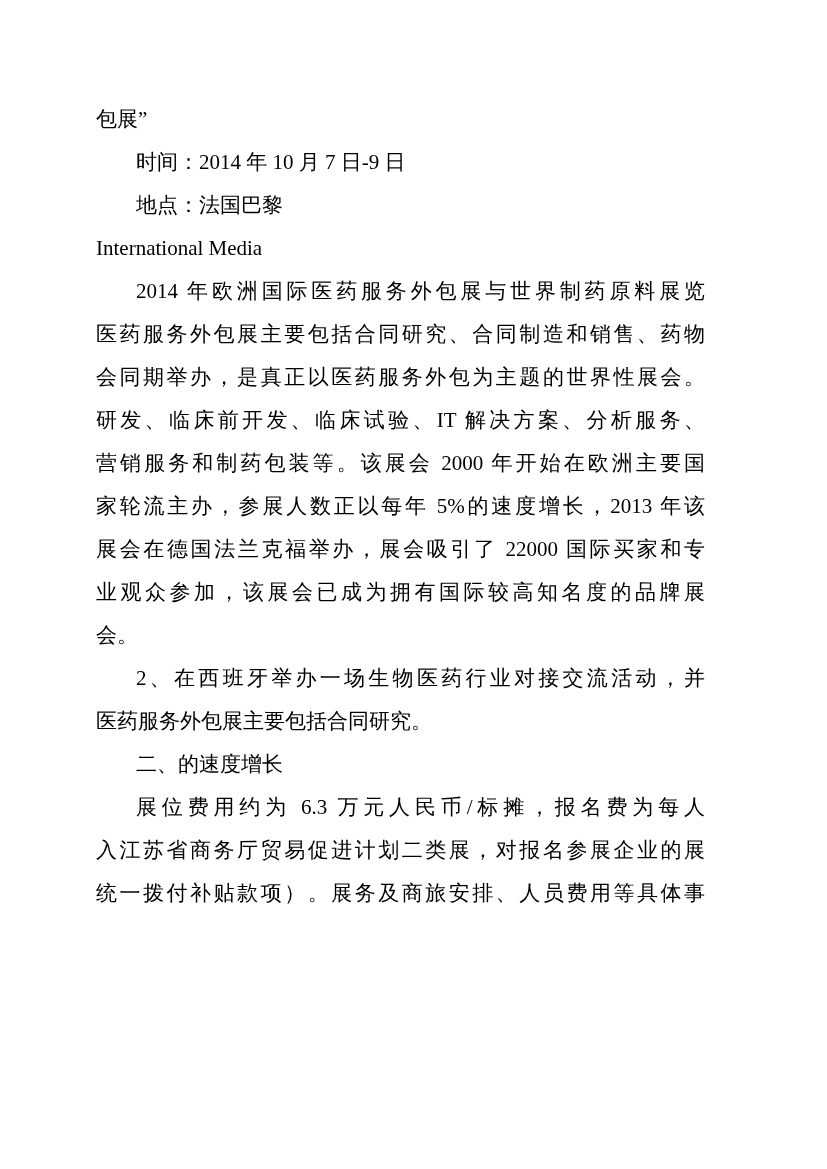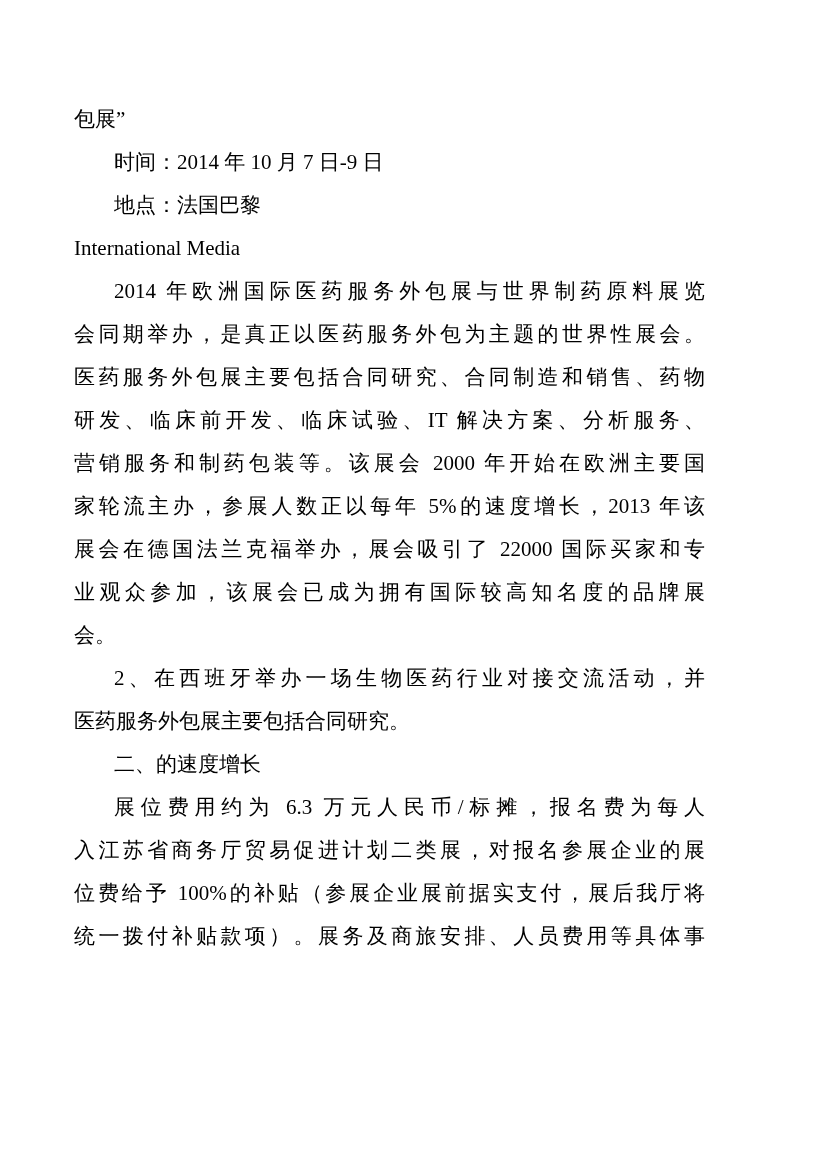--- a/index.html
+++ b/index.html
@@ -6,21 +6,21 @@
     margin: 0;
     padding: 0;
     background: #ffffff;
   }
   .page {
     position: relative;
     width: 827px;
     height: 1169px;
     box-sizing: border-box;
     background: #ffffff;
-    padding: 98px 122px 0 74px;
+    padding: 98px 122px 0 96px;
     color: #000000;
     font-family: "Liberation Serif", "DejaVu Serif", serif;
     font-size: 21px;
     line-height: 43px;
     overflow: hidden;
   }
   .ln {
     text-align: left;
   }
   .ind {
@@ -33,28 +33,27 @@
 </style>
 </head>
 <body>
 
 <div class="page">
   <div class="ln">包展”</div>
   <div class="ln ind">时间：2014 年 10 月 7 日-9 日</div>
   <div class="ln ind">地点：法国巴黎</div>
   <div class="ln">International Media</div>
   <div class="ln ind jst">2014 年欧洲国际医药服务外包展与世界制药原料展览</div>
+  <div class="ln jst">医药服务外包展主要包括合同研究、合同制造和销售、药物</div>
   <div class="ln jst">会同期举办，是真正以医药服务外包为主题的世界性展会。</div>
-  <div class="ln jst">医药服务外包展主要包括合同研究、合同制造和销售、药物</div>
   <div class="ln jst">研发、临床前开发、临床试验、IT 解决方案、分析服务、</div>
   <div class="ln jst">营销服务和制药包装等。该展会 2000 年开始在欧洲主要国</div>
   <div class="ln jst">家轮流主办，参展人数正以每年 5%的速度增长，2013 年该</div>
   <div class="ln jst">展会在德国法兰克福举办，展会吸引了 22000 国际买家和专</div>
   <div class="ln jst">业观众参加，该展会已成为拥有国际较高知名度的品牌展</div>
   <div class="ln">会。</div>
   <div class="ln ind jst">2、在西班牙举办一场生物医药行业对接交流活动，并</div>
   <div class="ln">医药服务外包展主要包括合同研究。</div>
   <div class="ln ind">二、的速度增长</div>
   <div class="ln ind jst">展位费用约为 6.3 万元人民币/标摊，报名费为每人</div>
   <div class="ln jst">入江苏省商务厅贸易促进计划二类展，对报名参展企业的展</div>
-  <div class="ln jst">位费给予 100%的补贴（参展企业展前据实支付，展后我厅将</div>
   <div class="ln jst">统一拨付补贴款项）。展务及商旅安排、人员费用等具体事</div>
 </div>
 
 </body></html>

